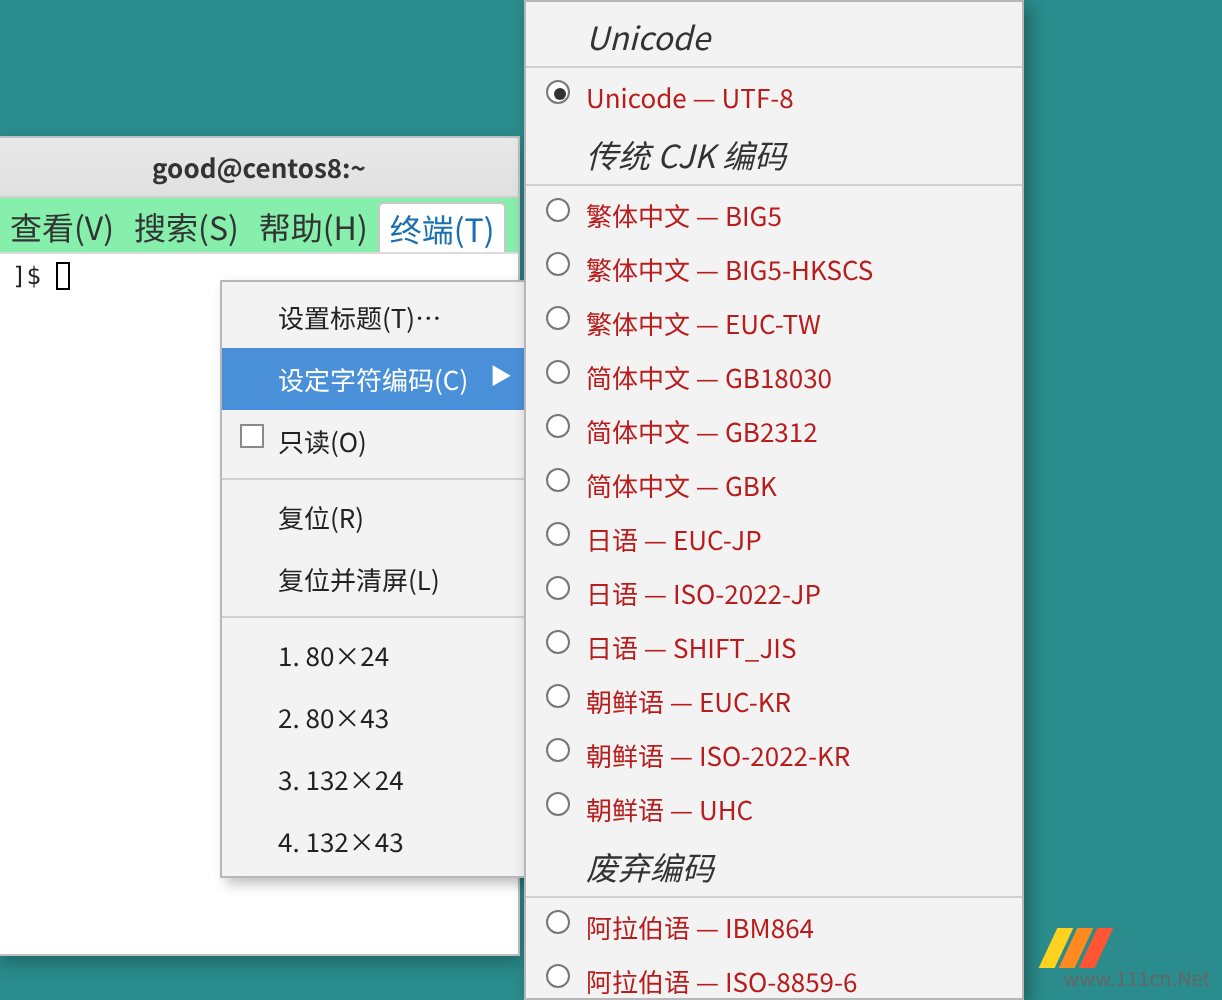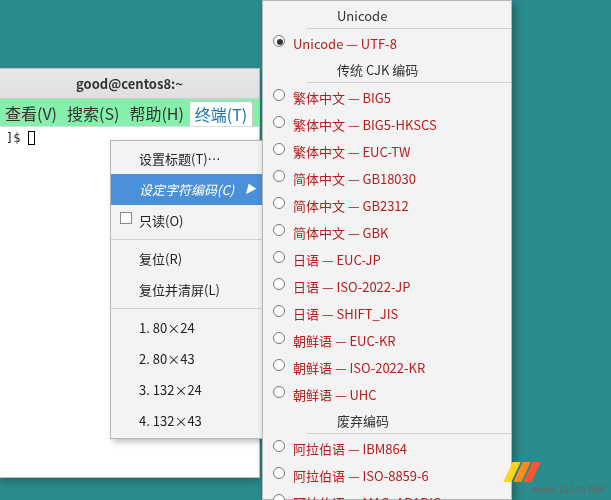--- a/index.html
+++ b/index.html
@@ -83,21 +83,20 @@
   }
   .menu1 .item {
     padding: 6px 14px 6px 28px;
     position: relative;
     font-size: 13px;
     color: #222;
   }
   .menu1 .item.hi {
     background: #4a90d9;
     color: #fff;
-    font-style: italic;
   }
   .menu1 .item.hi .arr { color:#fff; }
   .menu1 .arr {
     position: absolute;
     right: 8px;
     top: 6px;
     font-size: 11px;
     color: #555;
   }
   .menu1 .chk {
@@ -121,25 +120,25 @@
     width: 250px;
     height: 500px;
     background: #f3f3f3;
     border: 1px solid #b7b7b7;
     box-shadow: 3px 3px 8px rgba(0,0,0,.3);
     z-index: 6;
     padding-top: 2px;
   }
   .menu2 .grp {
     padding: 3px 0 3px 30px;
-    font-size: 13px;
+    font-size: 16px;
     color: #333;
+    font-style: italic;
     border-bottom: 1px solid #d0d0d0;
     margin-bottom: 1px;
-    margin-left: 44px;
   }
   .menu2 .opt {
     position: relative;
     padding: 4px 10px 4px 30px;
     font-size: 13px;
     color: #b91c1c;
   }
   .menu2 .radio {
     position: absolute;
     left: 10px;
@@ -186,21 +185,21 @@
     display: block;
     width: 8px;
     height: 20px;
     transform: skewX(-25deg);
   }
   .logo .stripes span:nth-child(1){background:#ffd21f;}
   .logo .stripes span:nth-child(2){background:#ff8a1f;}
   .logo .stripes span:nth-child(3){background:#ff5533;}
   .logo .txt {
     color: #2a8c8c;
-    font-size: 16px;
+    font-size: 12px;
     font-weight: 700;
   }
 </style>
 </head>
 <body>
 
 <div class="window">
   <div class="titlebar">good@centos8:~</div>
   <div class="menubar">
     <div class="m">查看(V)</div>

